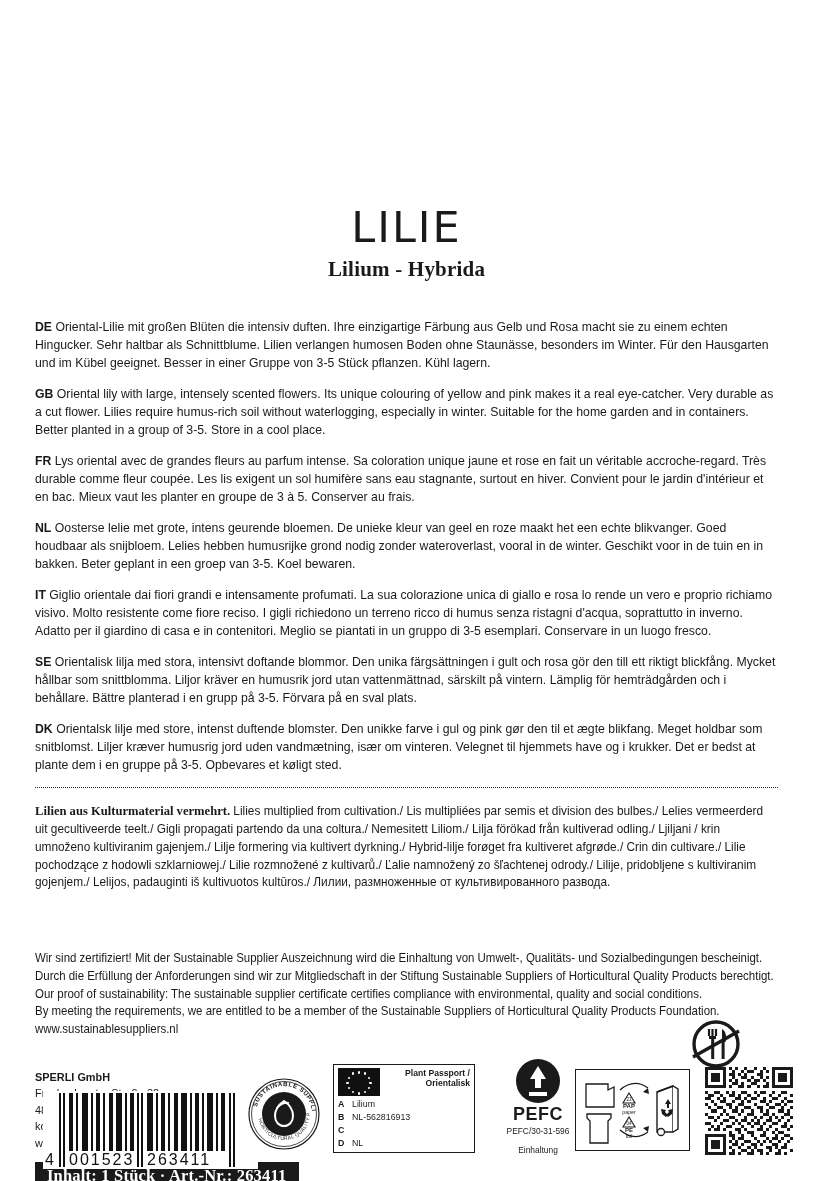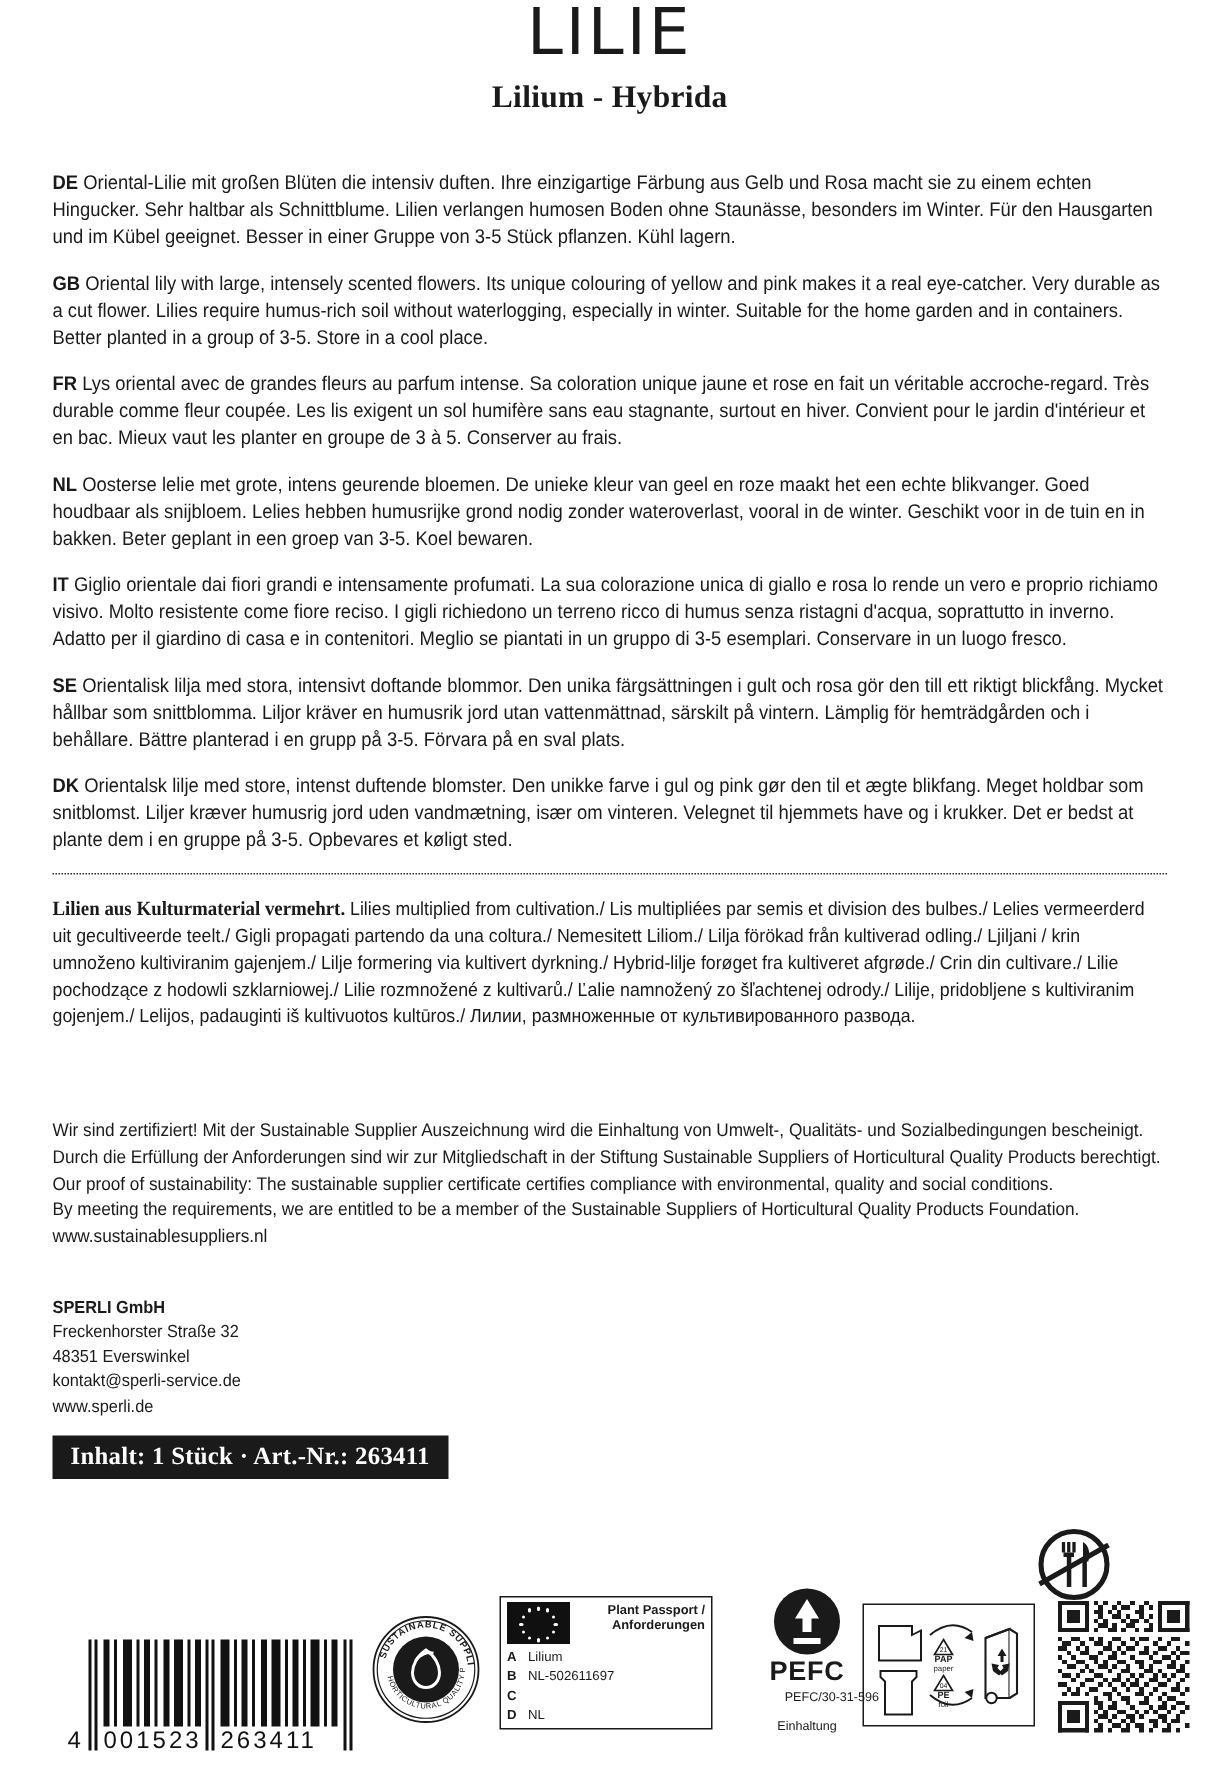--- a/index.html
+++ b/index.html
@@ -18,20 +18,21 @@
   .page {
     position: absolute;
     inset: 0;
     padding: 0 35px;
     box-sizing: border-box;
   }
 
   
   .title-block {
     text-align: center;
+    padding-top: 205px;
   }
   .title-main {
     font-family: "DejaVu Sans", sans-serif;
     font-size: 43px;
     font-weight: 400;
     letter-spacing: 2px;
     color: #1a1a1a;
     line-height: 1.05;
   }
   .title-sub {
@@ -187,21 +188,20 @@
     font-weight: bold;
     font-size: 18px;
     letter-spacing: 0.5px;
     margin-top: 1px;
     line-height: 1;
   }
   .pefc-code {
     font-family: "Liberation Sans", sans-serif;
     font-size: 8.4px;
     margin-top: 3px;
-    text-align: right;
   }
   .pefc-sub {
     font-family: "Liberation Sans", sans-serif;
     font-size: 8.4px;
     margin-top: 9px;
   }
 
   
   .recycle {
     left: 540px;
@@ -336,31 +336,31 @@
             <i style="left:25.7px;top:22.9px"></i>
           <i style="left:19.7px;top:24.4px"></i>
             <i style="left:13.7px;top:22.9px"></i>
           <i style="left:9.8px;top:18.8px"></i>
             <i style="left:8.4px;top:13.7px"></i>
           <i style="left:9.8px;top:8.6px"></i>
             <i style="left:13.7px;top:4.5px"></i>
         </div>
         <div class="passport-title">
           <div>Plant Passport /</div>
-          <div>Anforderungen</div>
+          <div>Orientalisk</div>
         </div>
       </div>
       <div class="passport-rows">
         <div class="passport-row">
             <span class="k">A</span>
             <span class="v">Lilium</span>
           </div>
         <div class="passport-row">
             <span class="k">B</span>
-            <span class="v">NL-502611697</span>
+            <span class="v">NL-562816913</span>
           </div>
         <div class="passport-row">
             <span class="k">C</span>
             <span class="v"></span>
           </div>
         <div class="passport-row">
             <span class="k">D</span>
             <span class="v">NL</span>
           </div>
       </div>

